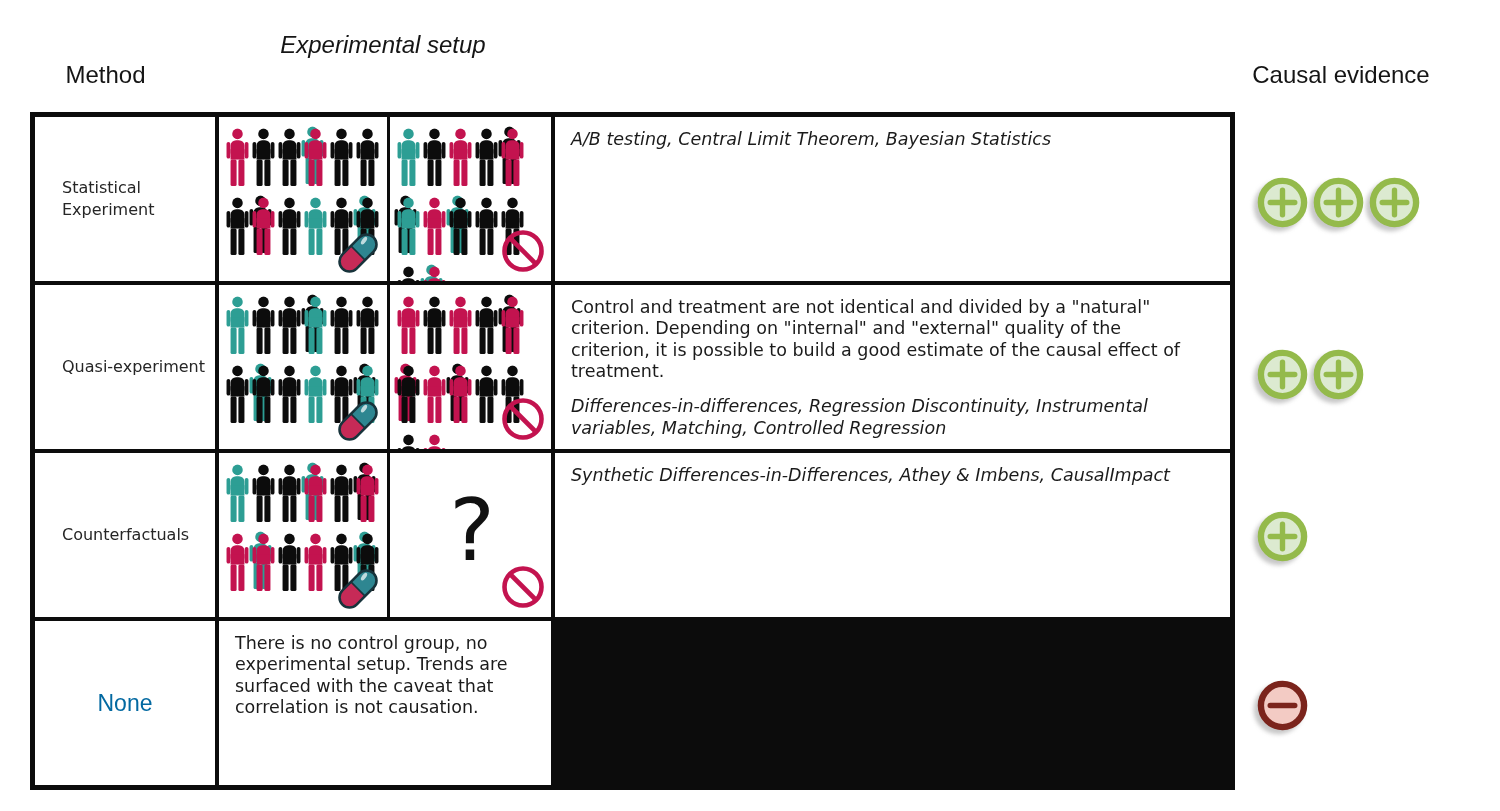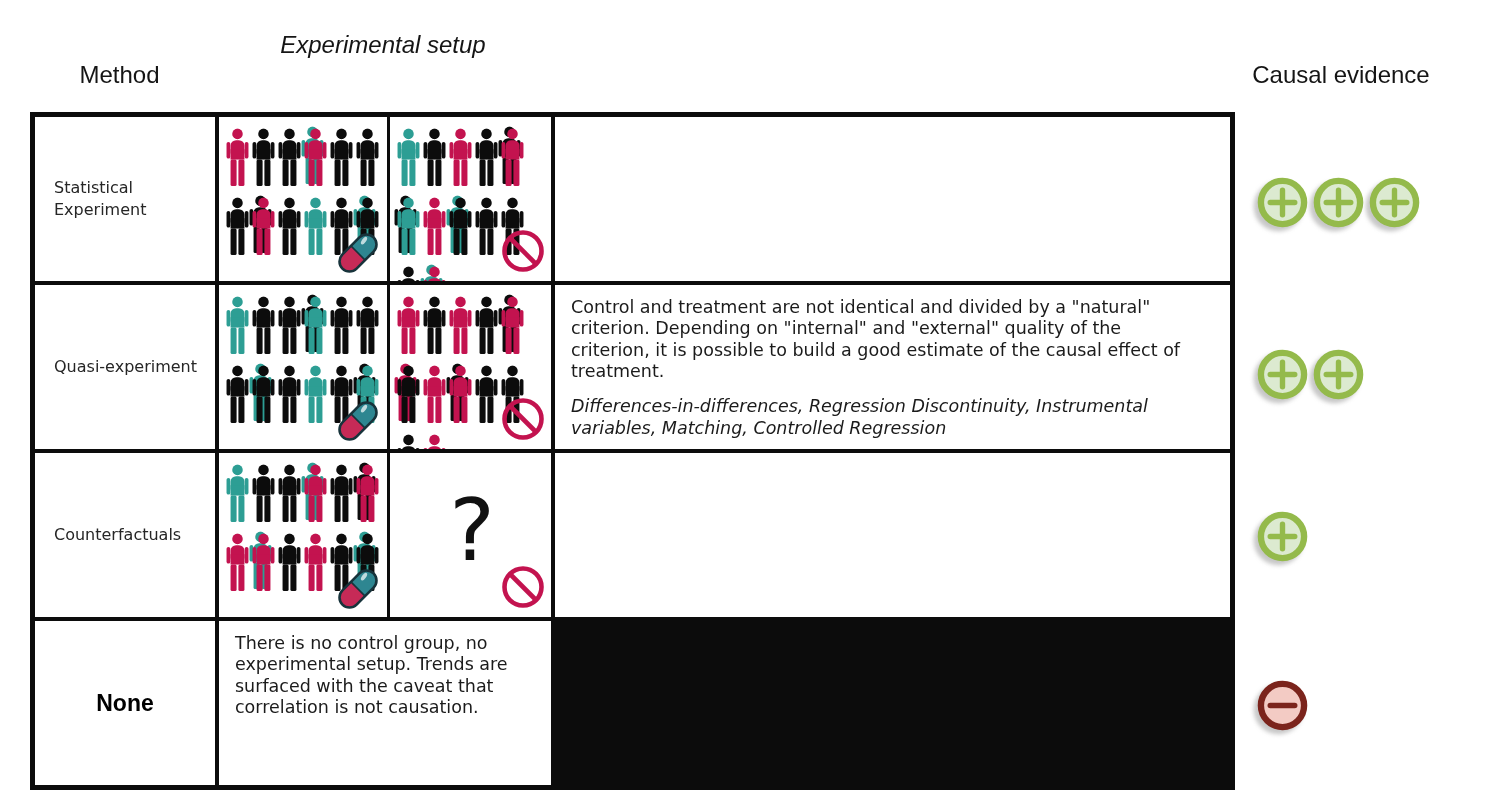--- a/index.html
+++ b/index.html
@@ -1,45 +1,45 @@
 <!DOCTYPE html>
 <html><head>
 <meta charset="utf-8">
 <style>
   html,body{margin:0;padding:0;background:#ffffff;}
   .canvas{position:relative;width:1500px;height:811px;overflow:hidden;background:#ffffff;
           font-family:"Liberation Sans",sans-serif;color:#111;}
   
   .hdr{position:absolute;font-size:24px;color:#151515;text-align:center;line-height:1.35;}
-  .hdr-method{left:28px;width:183px;top:59px;}
+  .hdr-method{left:14px;width:183px;top:59px;}
   .hdr-setup{left:268px;width:230px;top:29px;font-style:italic;}
   .hdr-desc{left:552px;width:680px;top:59px;}
   .hdr-evidence{left:1225px;width:232px;top:59px;}
   
   .table{position:absolute;left:30px;top:112px;width:1205px;height:678px;
          background:#0c0c0c;border:5px solid #0c0c0c;box-sizing:border-box;
          display:grid;grid-template-columns:180px 332px 1fr;grid-template-rows:repeat(4,1fr);gap:4px;}
   .cell{background:#ffffff;overflow:hidden;position:relative;box-sizing:border-box;}
-  .method-cell{display:flex;align-items:center;padding-left:19px;}
+  .method-cell{display:flex;align-items:center;padding-left:27px;}
   .method-cell span{font-family:"DejaVu Sans",sans-serif;font-size:16px;line-height:1.35;color:#262626;width:150px;}
   .setup-cell{display:flex;padding:0;}
   .panel{position:relative;flex:0 0 168px;height:100%;box-sizing:border-box;
          display:flex;flex-wrap:wrap;align-content:flex-start;padding:7px 2px 0 5px;}
   .panel.control-panel{flex:1 1 auto;}
   .vdivider{flex:0 0 3px;background:#0c0c0c;height:100%;}
   .person{position:relative;width:25px;height:67px;margin:0 0.5px 2px 0.5px;}
   .person svg{position:absolute;left:0;top:0;width:25px;height:67px;}
   .person svg.shadow{transform:translate(-3px,-2px);}
   .badge{position:absolute;}
   .badge-pill{right:3px;bottom:1px;}
   .badge-no{right:5px;bottom:3px;}
   .question-panel{align-content:center;justify-content:center;display:flex;align-items:center;}
   .qmark{font-family:"DejaVu Sans",sans-serif;font-size:86px;color:#111;margin-top:-18px;}
   .none-cell{display:flex;align-items:center;justify-content:center;}
-  .none-label{font-size:23px;font-weight:bold;color:#000000;}
+  .none-label{font-size:23px;font-weight:normal;color:#0369a1;}
   .desc-cell{padding:12px 16px 10px 16px;display:flex;flex-direction:column;justify-content:space-between;}
   .desc-cell p{margin:0;max-width:616px;font-family:"DejaVu Sans",sans-serif;
                font-size:17.5px;line-height:1.22;color:#1b1b1b;}
   .desc-cell p.examples{font-style:italic;}
   .desc-cell p.examples:empty{display:none;}
   
   .evidence-stack{position:absolute;left:1256px;display:flex;gap:3px;}
   .evidence-stack svg{filter:drop-shadow(-4px 4px 2px rgba(130,130,130,0.45));}
 </style>
 </head>
@@ -223,20 +223,21 @@
               <use href="#person"></use>
             </svg>
           </span>
           <span class="badge badge-no"><svg width="46" height="46" viewBox="0 0 46 46">
     <circle cx="23" cy="23" r="18.5" fill="none" stroke="#c3134f" stroke-width="4.6"></circle>
     <line x1="10" y1="10" x2="36" y2="36" stroke="#c3134f" stroke-width="4.6"></line>
   </svg></span>
         </div>
     </div>
     <div class="cell desc-cell">
+      <p class="examples">A/B testing, Central Limit Theorem, Bayesian Statistics</p>
     </div>
 
     <div class="cell method-cell">
       <span>Quasi-experiment</span>
       </div>
     <div class="cell setup-cell">
       <div class="panel treatment-panel">
           <span class="person">
             <svg viewBox="0 0 36 84" style="fill:#2d9e94">
               <use href="#person"></use>
@@ -488,20 +489,21 @@
       <div class="vdivider"></div>
       <div class="panel control-panel question-panel">
           <span class="qmark">?</span>
           <span class="badge badge-no"><svg width="46" height="46" viewBox="0 0 46 46">
     <circle cx="23" cy="23" r="18.5" fill="none" stroke="#c3134f" stroke-width="4.6"></circle>
     <line x1="10" y1="10" x2="36" y2="36" stroke="#c3134f" stroke-width="4.6"></line>
   </svg></span>
         </div>
     </div>
     <div class="cell desc-cell">
+      <p class="examples">Synthetic Differences-in-Differences, Athey &amp; Imbens, CausalImpact</p>
     </div>
 
     <div class="cell none-cell">
       <span class="none-label">None</span>
     </div>
     <div class="cell desc-cell">
       <p>There is no control group, no experimental setup. Trends are surfaced with the caveat that correlation is not causation.</p>
 
     </div>
   </div>

